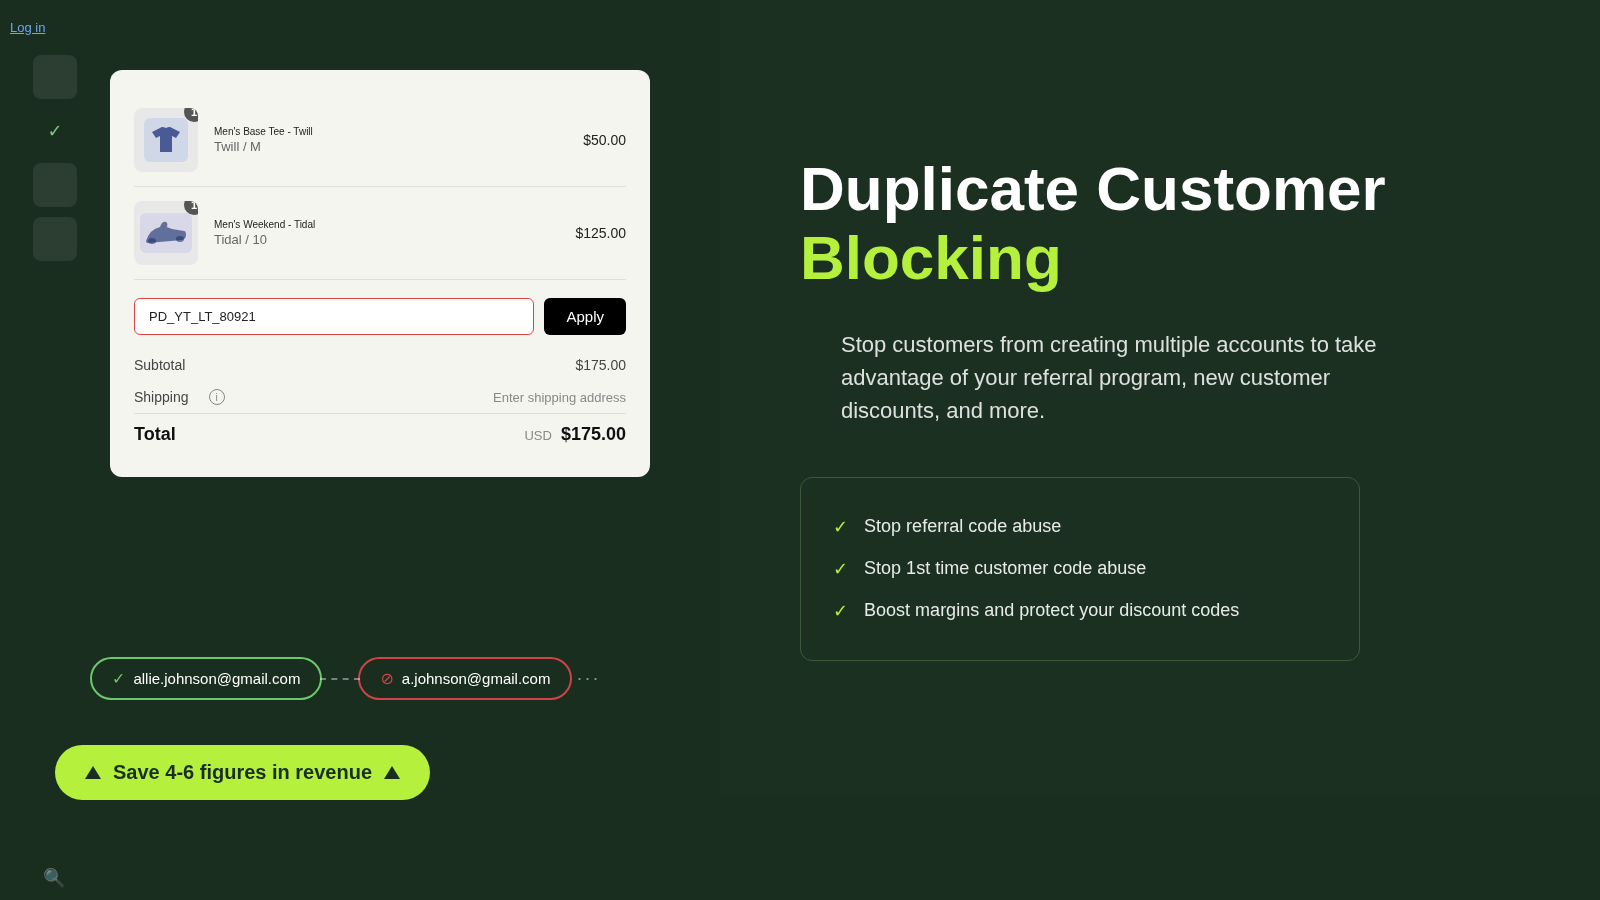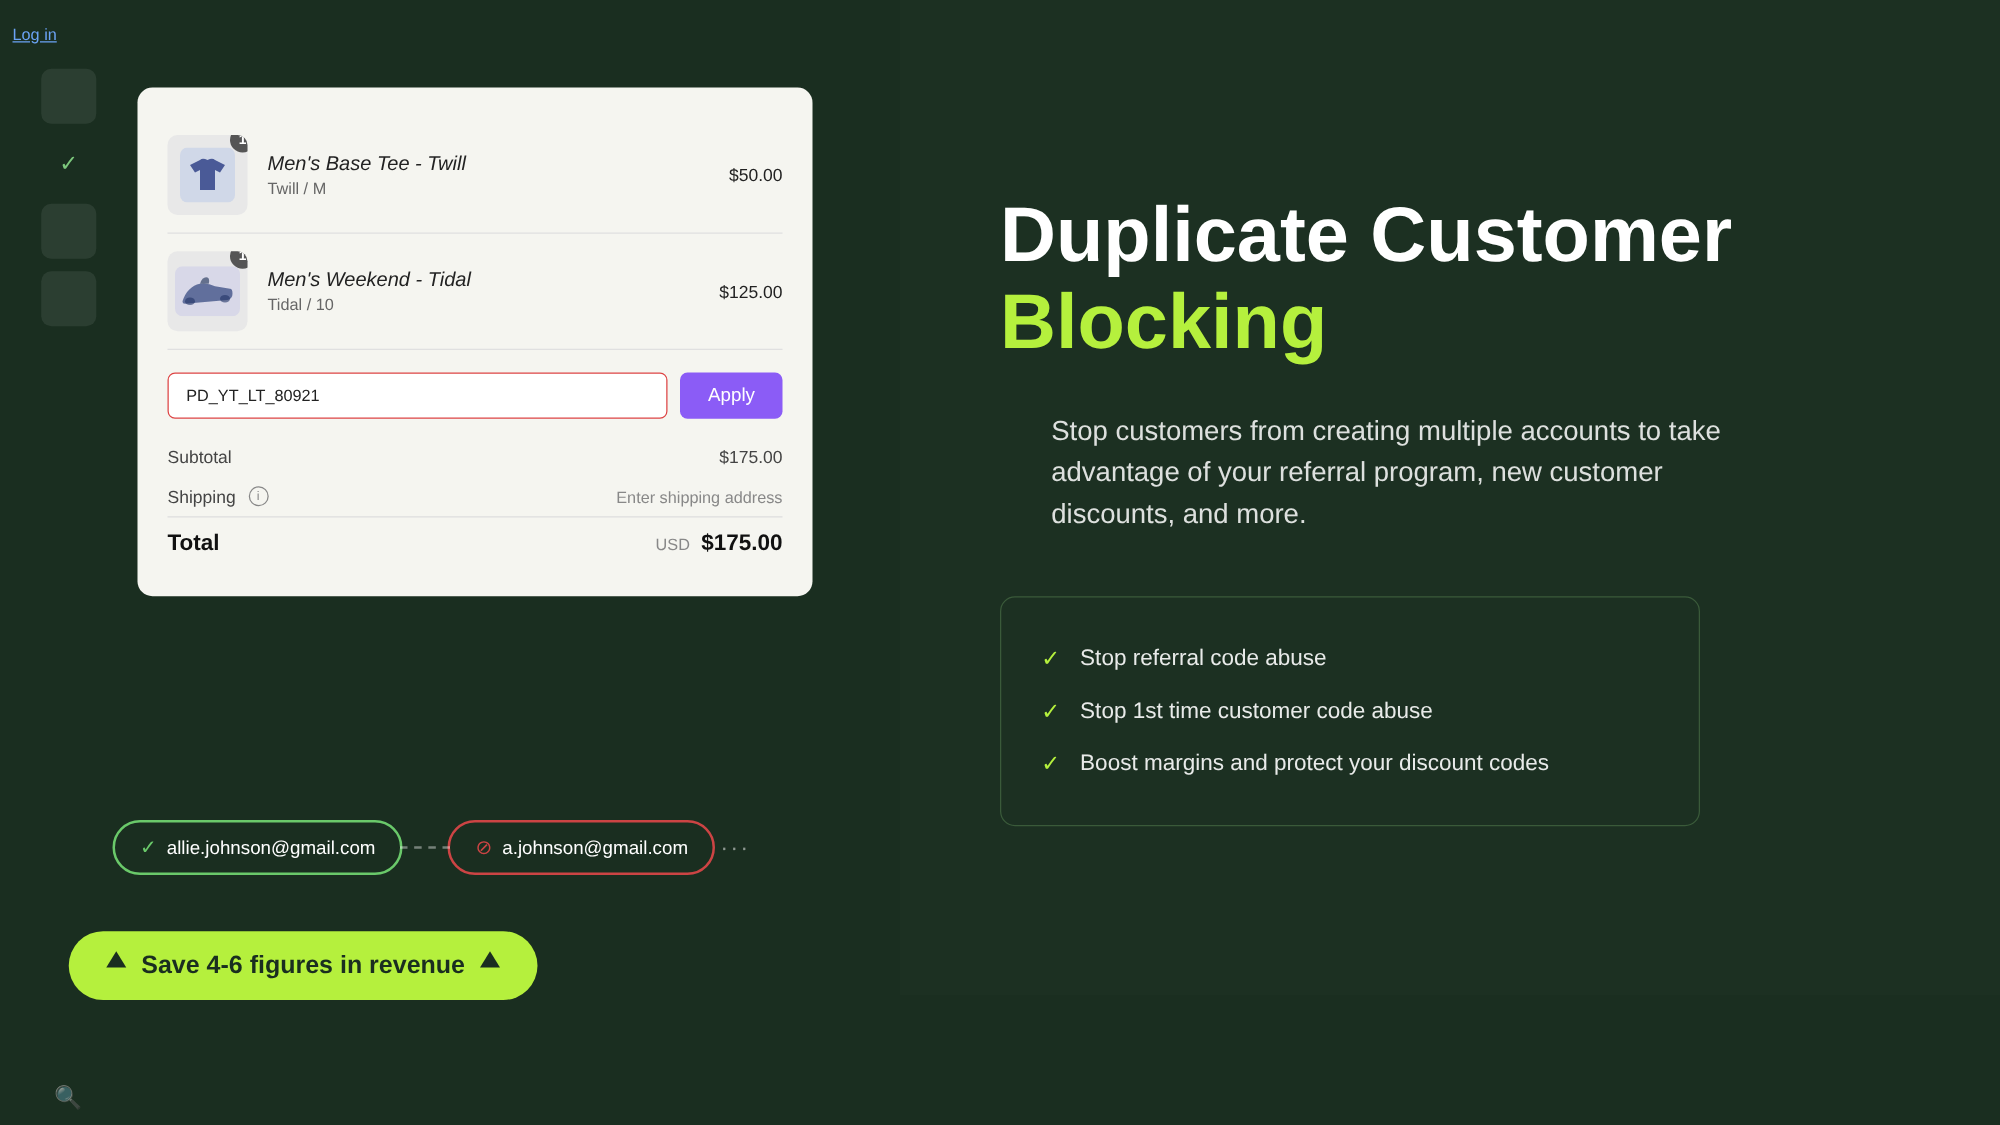--- a/index.html
+++ b/index.html
@@ -125,24 +125,23 @@
       align-items: center;
       justify-content: center;
       font-weight: 600;
     }
 
     .cart-item-info {
       flex: 1;
     }
 
     .cart-item-name {
-      font-size: 16px;
+      font-size: 10px;
       font-weight: 500;
       color: #222;
-      font-style: italic;
     }
 
     .cart-item-variant {
       font-size: 13px;
       color: #666;
       margin-top: 2px;
     }
 
     .cart-item-price {
       font-size: 14px;
@@ -167,21 +166,21 @@
       border: 1.5px solid #d44;
       border-radius: 6px;
       padding: 10px 14px;
       font-size: 13px;
       color: #222;
       background: white;
       outline: none;
     }
 
     .apply-btn {
-      background: #8b5cf6;
+      background: #000000;
       color: white;
       border: none;
       border-radius: 6px;
       padding: 10px 22px;
       font-size: 15px;
       font-weight: 500;
       cursor: pointer;
     }
 
     .discount-error {
@@ -208,21 +207,21 @@
       font-size: 18px;
       font-weight: 700;
       color: #111;
       padding-top: 10px;
       border-top: 1px solid #ddd;
     }
 
     .shipping-label {
       display: flex;
       align-items: center;
-      gap: 10px;
+      gap: 20px;
     }
 
     .info-icon {
       width: 16px;
       height: 16px;
       border: 1.5px solid #888;
       border-radius: 50%;
       display: inline-flex;
       align-items: center;
       justify-content: center;
@@ -300,20 +299,21 @@
       left: 55px;
       background: #b5f03d;
       border: none;
       border-radius: 50px;
       padding: 16px 30px;
       font-size: 20px;
       font-weight: 700;
       color: #1a2e20;
       cursor: pointer;
       display: flex;
+      align-items: center;
       gap: 12px;
     }
 
     .triangle-up {
       width: 0;
       height: 0;
       border-left: 8px solid transparent;
       border-right: 8px solid transparent;
       border-bottom: 13px solid #1a2e20;
       display: inline-block;

